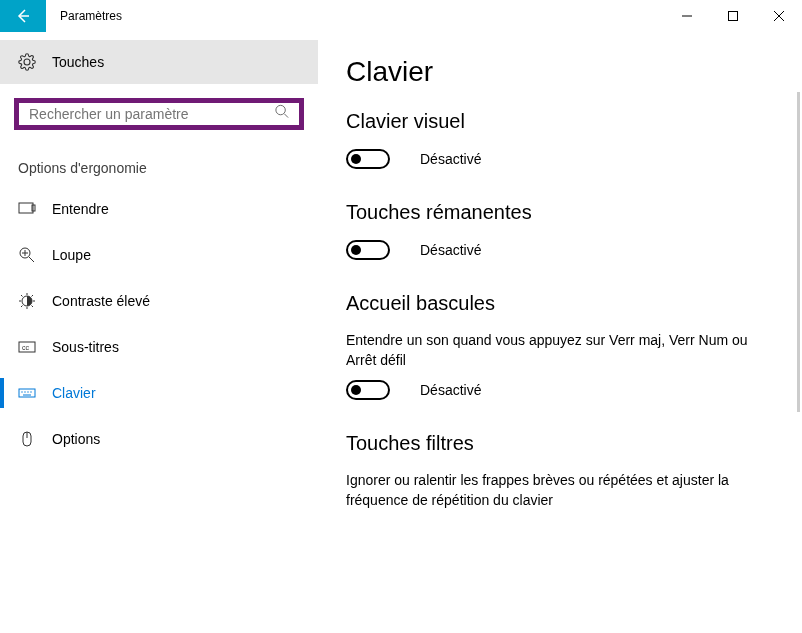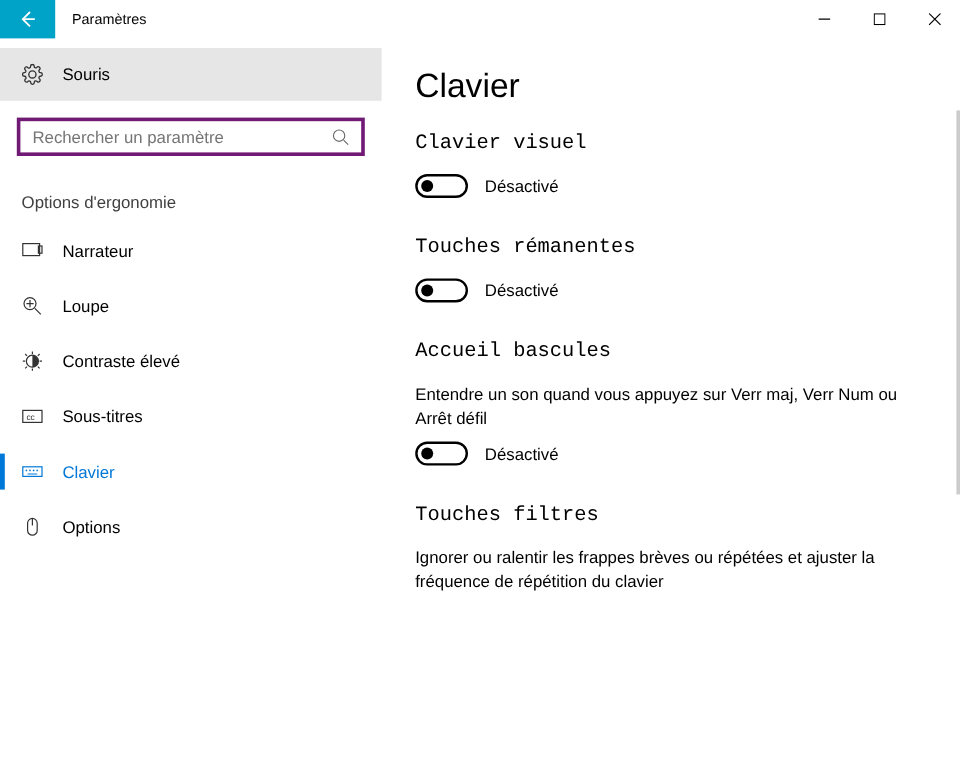--- a/index.html
+++ b/index.html
@@ -60,23 +60,22 @@
     align-items: center;
     padding-left: 18px;
     gap: 16px;
     margin-top: 8px;
   }
   .search-wrap {
     margin: 14px 14px 0 14px;
   }
   .search-box {
     height: 32px;
-    border: 3px solid #701a75;
-    display: flex;
-    align-items: center;
+    border: 5px solid #701a75;
+    display: flex;
     padding: 0 10px;
     justify-content: space-between;
   }
   .search-box input {
     border: none;
     outline: none;
     font-size: 14px;
     color: #666;
     width: 100%;
     background: transparent;
@@ -119,35 +118,34 @@
     padding: 24px 28px 0 28px;
     overflow: hidden;
     position: relative;
   }
   .content h1 {
     font-weight: 400;
     font-size: 28px;
     margin-bottom: 22px;
   }
   .section-title {
-    font-size: 17px;
+    font-size: 20px;
     font-weight: 400;
     margin-bottom: 16px;
-    font-family: Liberation Mono, monospace;
   }
   .section-desc {
     font-size: 14px;
     color: #000;
     margin-bottom: 10px;
     line-height: 1.4;
   }
   .toggle-row {
     display: flex;
     align-items: center;
-    gap: 14px;
+    gap: 30px;
     margin-bottom: 32px;
   }
   .toggle {
     width: 44px;
     height: 20px;
     border: 2px solid #000;
     border-radius: 10px;
     position: relative;
     background: #fff;
   }
@@ -207,21 +205,21 @@
 
 <div class="body-area">
 
   <div class="sidebar">
     <div class="home-row">
       <span class="nav-icon">
         <svg width="18" height="18" viewBox="0 0 24 24">
             <path fill="none" stroke="#333" stroke-width="1.5" d="M12 8a4 4 0 100 8 4 4 0 000-8z M19.4 15a1.7 1.7 0 00.3 1.8l.1.1a2 2 0 11-2.8 2.8l-.1-.1a1.7 1.7 0 00-1.8-.3 1.7 1.7 0 00-1 1.5V21a2 2 0 11-4 0v-.1a1.7 1.7 0 00-1-1.5 1.7 1.7 0 00-1.8.3l-.1.1a2 2 0 11-2.8-2.8l.1-.1a1.7 1.7 0 00.3-1.8 1.7 1.7 0 00-1.5-1H3a2 2 0 110-4h.1a1.7 1.7 0 001.5-1 1.7 1.7 0 00-.3-1.8l-.1-.1a2 2 0 112.8-2.8l.1.1a1.7 1.7 0 001.8.3H9a1.7 1.7 0 001-1.5V3a2 2 0 114 0v.1a1.7 1.7 0 001 1.5 1.7 1.7 0 001.8-.3l.1-.1a2 2 0 112.8 2.8l-.1.1a1.7 1.7 0 00-.3 1.8V9a1.7 1.7 0 001.5 1H21a2 2 0 110 4h-.1a1.7 1.7 0 00-1.5 1z"></path>
           </svg>
       </span>
-      <span>Souris</span>
+      <span>Touches</span>
     </div>
 
     <div class="search-wrap">
       <div class="search-box">
         <input type="text" placeholder="Rechercher un paramètre" style="">
         <svg width="16" height="16" viewBox="0 0 16 16">
             <circle cx="7" cy="7" r="5" stroke="#666" stroke-width="1" fill="none"></circle>
             <line x1="11" y1="11" x2="15" y2="15" stroke="#666" stroke-width="1"></line>
           </svg>
       </div>
@@ -230,21 +228,21 @@
     <div class="category-label">Options d'ergonomie</div>
 
     <div class="nav-items">
       <div class="nav-item">
         <span class="nav-icon">
           <svg width="18" height="18" viewBox="0 0 18 18">
               <rect x="1" y="3" width="14" height="10" stroke="#333" fill="none"></rect>
               <rect x="14" y="5" width="3" height="6" stroke="#333" fill="none"></rect>
             </svg>
         </span>
-        <span>Narrateur</span>
+        <span>Entendre</span>
       </div>
       <div class="nav-item">
         <span class="nav-icon">
           <svg width="18" height="18" viewBox="0 0 18 18">
               <circle cx="7" cy="7" r="5" stroke="#333" fill="none"></circle>
               <line x1="11" y1="11" x2="16" y2="16" stroke="#333"></line>
               <line x1="4" y1="7" x2="10" y2="7" stroke="#333"></line>
               <line x1="7" y1="4" x2="7" y2="10" stroke="#333"></line>
             </svg>
         </span>

